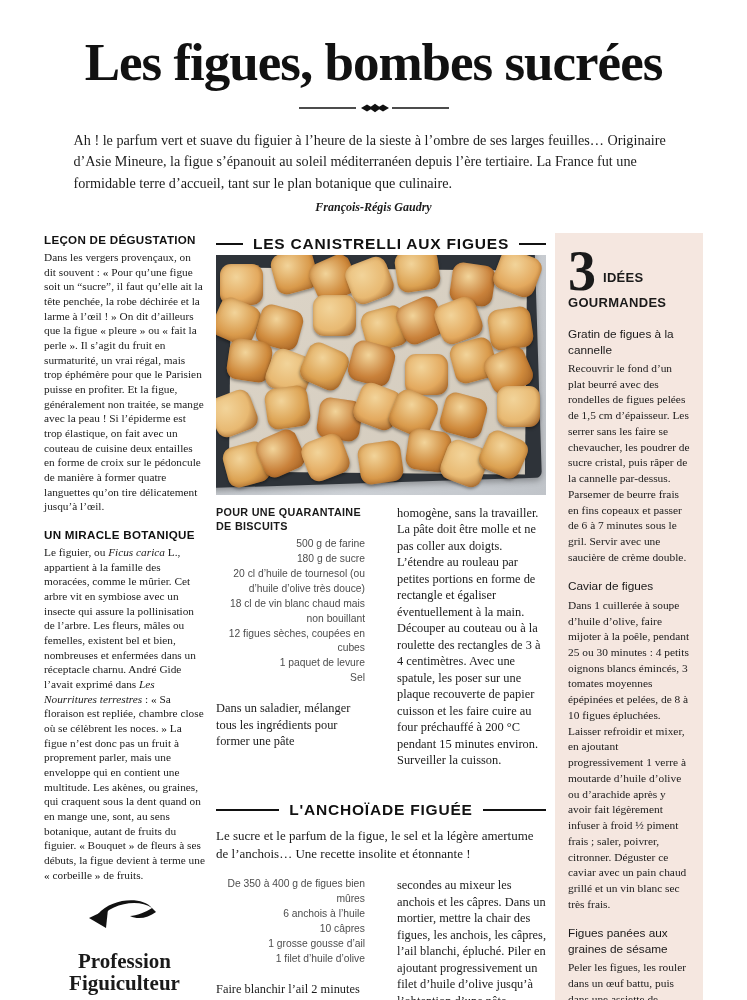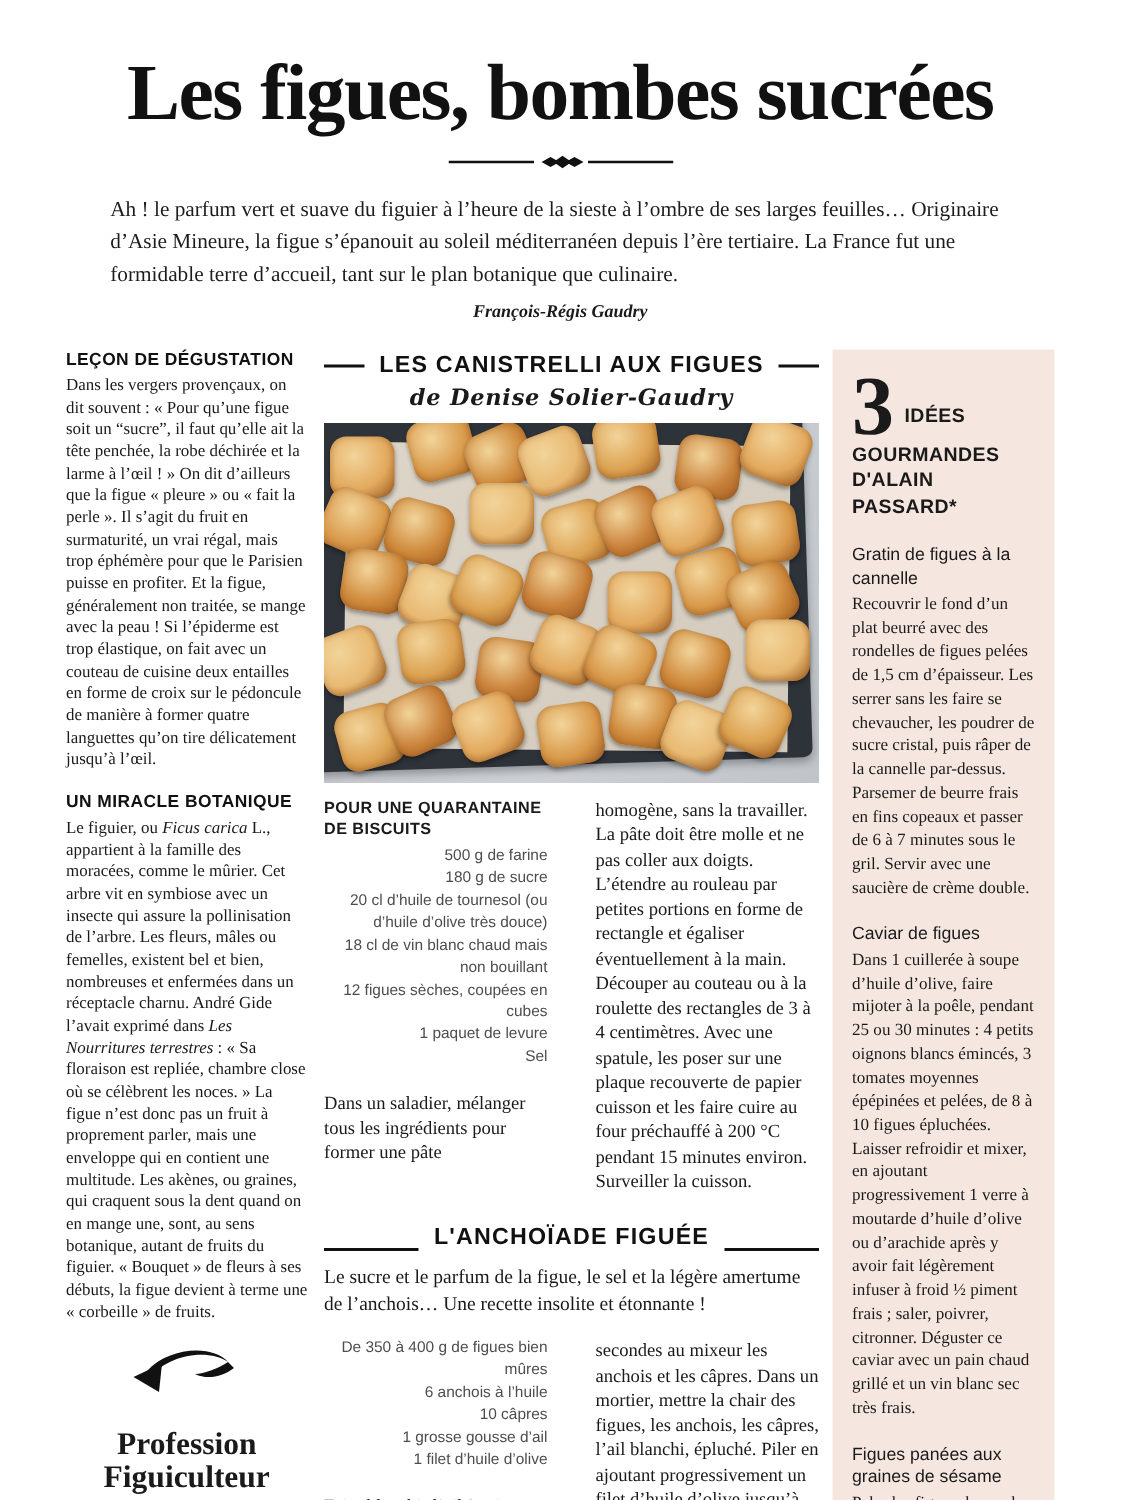--- a/index.html
+++ b/index.html
@@ -105,21 +105,20 @@
     <div class="main-right">
       <div class="row">
 
         <div class="col-mid">
 
           <div class="recipe-head">
             <div class="rule"></div>
             <div class="rh-title">LES CANISTRELLI AUX FIGUES</div>
             <div class="rule"></div>
           </div>
-          <div class="script">de Denise Solier-Gaudry</div>
 
           <div class="photo" title="canistrelli-biscuits-on-baking-tray">
             <div class="tray"></div>
             <div class="paper"></div>
             <div class="biscuits">
                 <div class="biscuit" style="left: 4px; top: 9px; transform: rotate(0deg); background: radial-gradient(circle at 38% 32%, rgb(242, 212, 154) 0%, rgb(227, 169, 94) 58%, rgb(158, 93, 34) 100%);"></div>
                 <div class="biscuit" style="left: 56.9277px; top: -3.43275px; transform: rotate(-15.4286deg); background: radial-gradient(circle at 38% 32%, rgb(242, 212, 154) 0%, rgb(217, 154, 75) 58%, rgb(158, 93, 34) 100%);"></div>
                 <div class="biscuit" style="left: 96.1262px; top: 3.43279px; transform: rotate(-23.6362deg); background: radial-gradient(circle at 38% 32%, rgb(242, 212, 154) 0%, rgb(207, 138, 60) 58%, rgb(158, 93, 34) 100%);"></div>
                 <div class="biscuit" style="left: 131.642px; top: 5.20875px; transform: rotate(-20.7813deg); background: radial-gradient(circle at 38% 32%, rgb(242, 212, 154) 0%, rgb(232, 185, 114) 58%, rgb(158, 93, 34) 100%);"></div>
                 <div class="biscuit" style="left: 179.901px; top: -4.41346px; transform: rotate(-8.20018deg); background: radial-gradient(circle at 38% 32%, rgb(242, 212, 154) 0%, rgb(220, 162, 82) 58%, rgb(158, 93, 34) 100%);"></div>
@@ -166,21 +165,21 @@
               <p class="ing">12 figues sèches, coupées en cubes</p>
               <p class="ing">1 paquet de levure</p>
               <p class="ing">Sel</p>
               <p class="step">Dans un saladier, mélanger tous les ingrédients pour former une pâte</p>
             </div>
             <div>
               <p class="step first">homogène, sans la travailler. La pâte doit être molle et ne pas coller aux doigts. L’étendre au rouleau par petites portions en forme de rectangle et égaliser éventuellement à la main. Découper au couteau ou à la roulette des rectangles de 3 à 4 centimètres. Avec une spatule, les poser sur une plaque recouverte de papier cuisson et les faire cuire au four préchauffé à 200 °C pendant 15 minutes environ. Surveiller la cuisson.</p>
             </div>
           </div>
 
-          <div class="recipe-head" style="margin-top:20px;align-items:flex-end;">
+          <div class="recipe-head" style="margin-top:32px;">
             <div class="rule"></div>
             <div class="rh-title">L'ANCHOÏADE FIGUÉE</div>
             <div class="rule"></div>
           </div>
           <p class="anch-intro">Le sucre et le parfum de la figue, le sel et la légère amertume de l’anchois… Une recette insolite et étonnante !</p>
 
           <div class="two-col">
             <div>
               <p class="ing">De 350 à 400 g de figues bien mûres</p>
               <p class="ing">6 anchois à l’huile</p>
@@ -192,21 +191,20 @@
             <div>
               <p class="step first">secondes au mixeur les anchois et les câpres. Dans un mortier, mettre la chair des figues, les anchois, les câpres, l’ail blanchi, épluché. Piler en ajoutant progressivement un filet d’huile d’olive jusqu’à l’obtention d’une pâte homogène. Servir avec des tartines de pain grillées.</p>
             </div>
           </div>
         </div>
 
         <div class="col-pink">
           <div class="ideas-top">
             <span class="ideas-num">3</span><span class="ideas-t1">IDÉES</span>
             <div class="ideas-line">GOURMANDES</div>
-            <div class="ideas-line">D'ALAIN PASSARD*</div>
           </div>
 
           <h4 class="idea-head" style="margin-top:0;">Gratin de figues à la cannelle</h4>
           <p class="idea-body">Recouvrir le fond d’un plat beurré avec des rondelles de figues pelées de 1,5 cm d’épaisseur. Les serrer sans les faire se chevaucher, les poudrer de sucre cristal, puis râper de la cannelle par-dessus. Parsemer de beurre frais en fins copeaux et passer de 6 à 7 minutes sous le gril. Servir avec une saucière de crème double.</p>
 
           <h4 class="idea-head">Caviar de figues</h4>
           <p class="idea-body">Dans 1 cuillerée à soupe d’huile d’olive, faire mijoter à la poêle, pendant 25 ou 30 minutes : 4 petits oignons blancs émincés, 3 tomates moyennes épépinées et pelées, de 8 à 10 figues épluchées. Laisser refroidir et mixer, en ajoutant progressivement 1 verre à moutarde d’huile d’olive ou d’arachide après y avoir fait légèrement infuser à froid ½ piment frais ; saler, poivrer, citronner. Déguster ce caviar avec un pain chaud grillé et un vin blanc sec très frais.</p>
 
           <h4 class="idea-head">Figues panées aux graines de sésame</h4>
           <p class="idea-body">Peler les figues, les rouler dans un œuf battu, puis dans une assiette de graines de sésame blanc. À feu doux, poêler les fruits pendant 40 minutes en les retournant continuellement dans un copeau de beure salé mousseux. Les servir roulées dans un sucre cristal et garnies d’une quenelle de glace à la vanille.</p>

